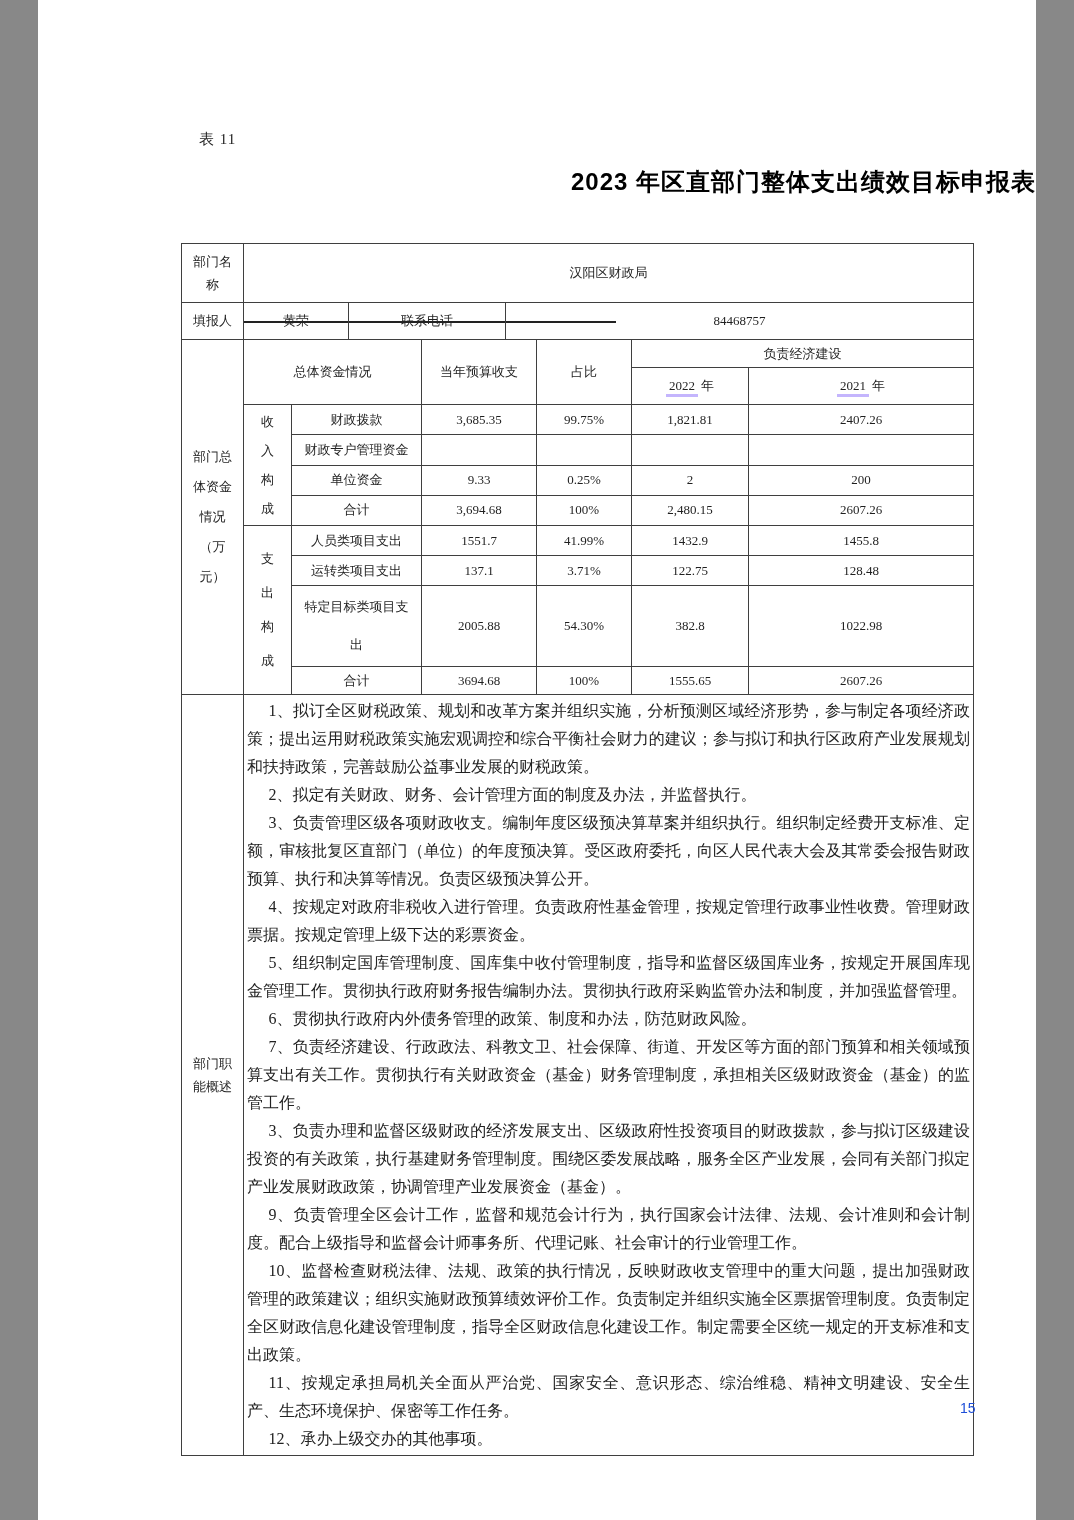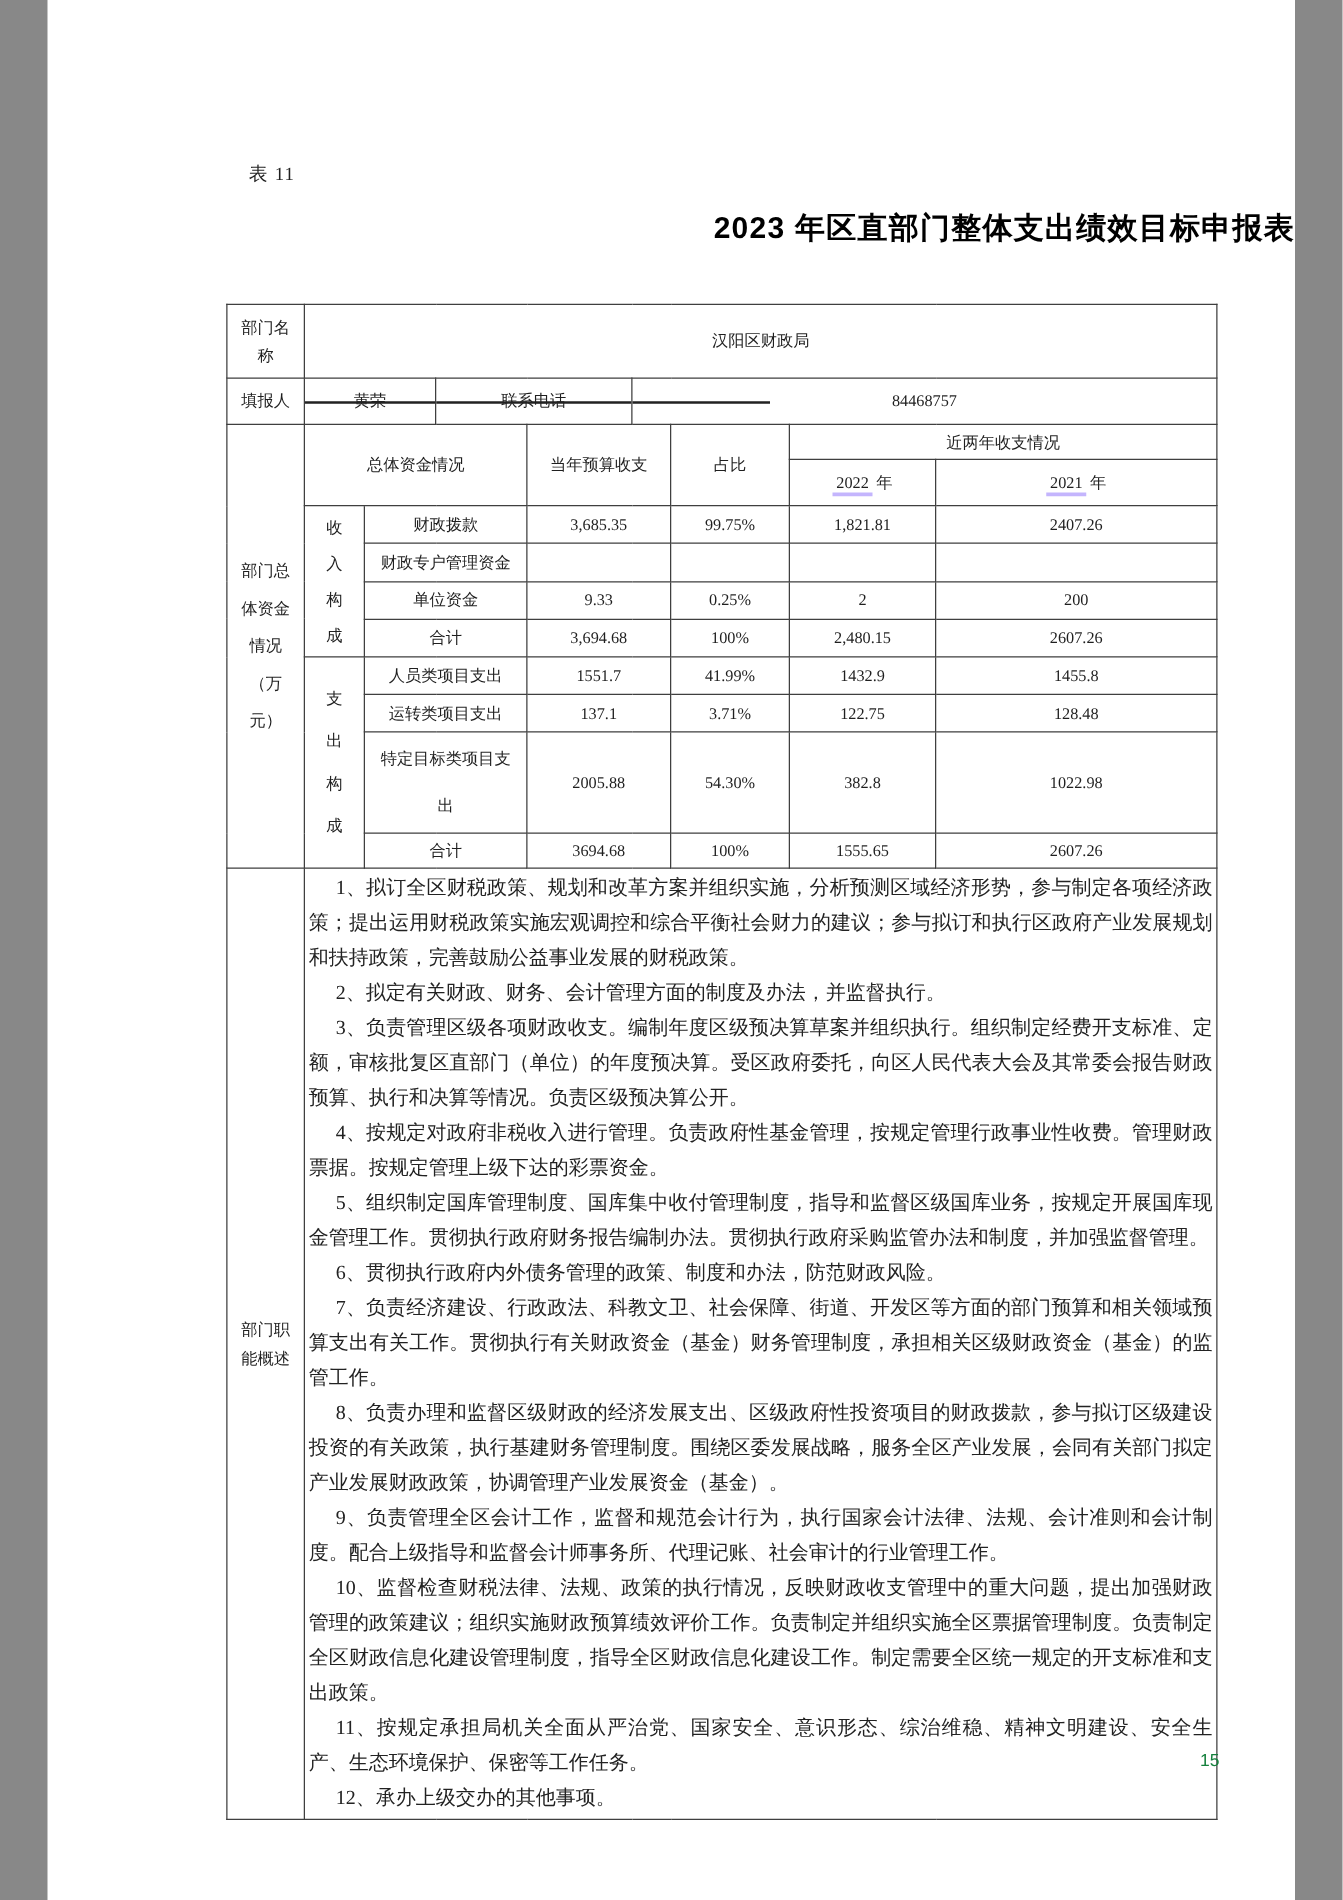--- a/index.html
+++ b/index.html
@@ -62,21 +62,21 @@
     text-indent:1.35em;
     line-height:28px;
     font-size:16px;
     text-align:justify;
     color:#222;
   }
   .tall-name{line-height:38px;}
   .page-num{
     position:absolute;left:922px;top:1400px;
     font-family:"Liberation Sans","DejaVu Sans",sans-serif;
-    font-size:14px;color:#15803d;
+    font-size:14px;color:#1d4ed8;
   }
 </style>
 </head>
 <body>
 
 <div class="page">
 
   <div class="caption">表 11</div>
   <div class="main-title">2023 年区直部门整体支出绩效目标申报表</div>
 
@@ -109,21 +109,21 @@
 
     <tr style="height:28px">
       <td rowspan="10" class="pre biglabel">部门总
 体资金
 情况
 （万
 元）</td>
       <td colspan="3" rowspan="2" class="hdr-top">总体资金情况</td>
       <td colspan="2" rowspan="2">当年预算收支</td>
       <td rowspan="2" class="hdr-top">占比</td>
-      <td colspan="2">近两年收支情况</td>
+      <td colspan="2">负责经济建设</td>
     </tr>
 
     <tr style="height:37px">
       <td><span class="u">2022</span><span class="ysuffix">年</span></td>
       <td><span class="u">2021</span><span class="ysuffix">年</span></td>
     </tr>
 
     <tr style="height:30px">
       <td rowspan="4" class="pre vlabel">收
 入
@@ -195,21 +195,21 @@
       <td class="pre two-line">部门职
 能概述</td>
       <td colspan="8" class="duties-cell">
         <p>1、拟订全区财税政策、规划和改革方案并组织实施，分析预测区域经济形势，参与制定各项经济政策；提出运用财税政策实施宏观调控和综合平衡社会财力的建议；参与拟订和执行区政府产业发展规划和扶持政策，完善鼓励公益事业发展的财税政策。</p>
         <p>2、拟定有关财政、财务、会计管理方面的制度及办法，并监督执行。</p>
         <p>3、负责管理区级各项财政收支。编制年度区级预决算草案并组织执行。组织制定经费开支标准、定额，审核批复区直部门（单位）的年度预决算。受区政府委托，向区人民代表大会及其常委会报告财政预算、执行和决算等情况。负责区级预决算公开。</p>
         <p>4、按规定对政府非税收入进行管理。负责政府性基金管理，按规定管理行政事业性收费。管理财政票据。按规定管理上级下达的彩票资金。</p>
         <p>5、组织制定国库管理制度、国库集中收付管理制度，指导和监督区级国库业务，按规定开展国库现金管理工作。贯彻执行政府财务报告编制办法。贯彻执行政府采购监管办法和制度，并加强监督管理。</p>
         <p>6、贯彻执行政府内外债务管理的政策、制度和办法，防范财政风险。</p>
         <p>7、负责经济建设、行政政法、科教文卫、社会保障、街道、开发区等方面的部门预算和相关领域预算支出有关工作。贯彻执行有关财政资金（基金）财务管理制度，承担相关区级财政资金（基金）的监管工作。</p>
-        <p>8、负责办理和监督区级财政的经济发展支出、区级政府性投资项目的财政拨款，参与拟订区级建设投资的有关政策，执行基建财务管理制度。围绕区委发展战略，服务全区产业发展，会同有关部门拟定产业发展财政政策，协调管理产业发展资金（基金）。</p>
+        <p>3、负责办理和监督区级财政的经济发展支出、区级政府性投资项目的财政拨款，参与拟订区级建设投资的有关政策，执行基建财务管理制度。围绕区委发展战略，服务全区产业发展，会同有关部门拟定产业发展财政政策，协调管理产业发展资金（基金）。</p>
         <p>9、负责管理全区会计工作，监督和规范会计行为，执行国家会计法律、法规、会计准则和会计制度。配合上级指导和监督会计师事务所、代理记账、社会审计的行业管理工作。</p>
         <p>10、监督检查财税法律、法规、政策的执行情况，反映财政收支管理中的重大问题，提出加强财政管理的政策建议；组织实施财政预算绩效评价工作。负责制定并组织实施全区票据管理制度。负责制定全区财政信息化建设管理制度，指导全区财政信息化建设工作。制定需要全区统一规定的开支标准和支出政策。</p>
         <p>11、按规定承担局机关全面从严治党、国家安全、意识形态、综治维稳、精神文明建设、安全生产、生态环境保护、保密等工作任务。</p>
         <p>12、承办上级交办的其他事项。</p>
       </td>
     </tr>
   </tbody>
     </table>
 
   <div class="page-num">15</div>

